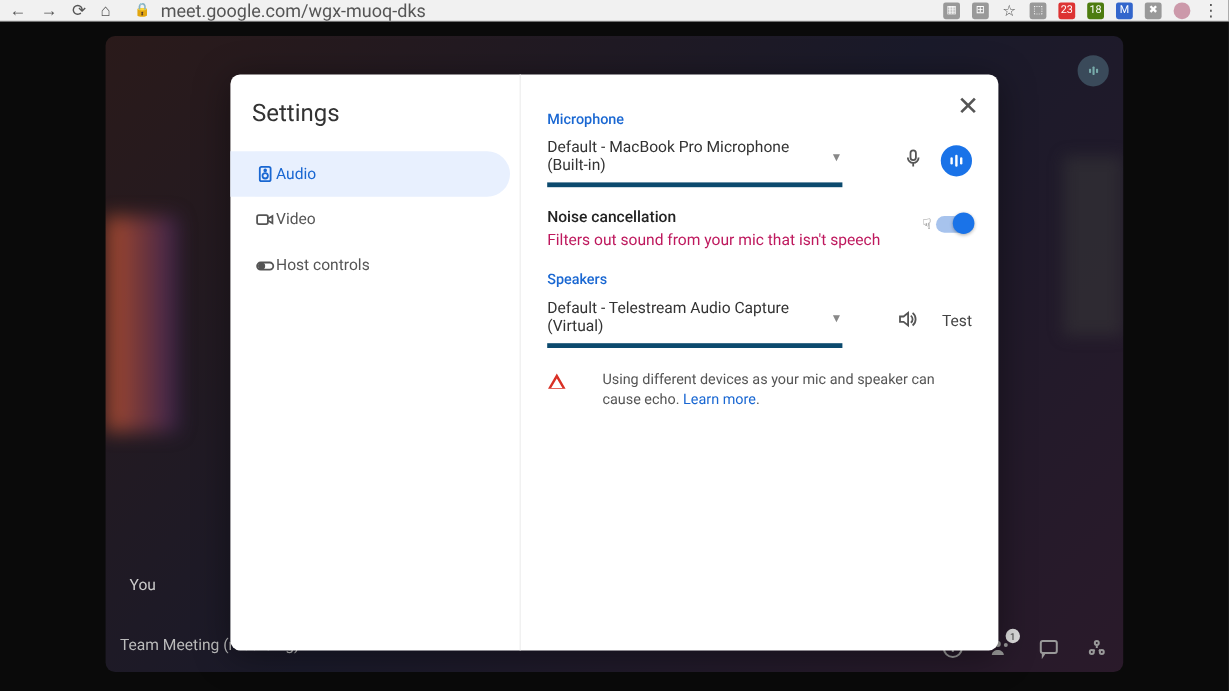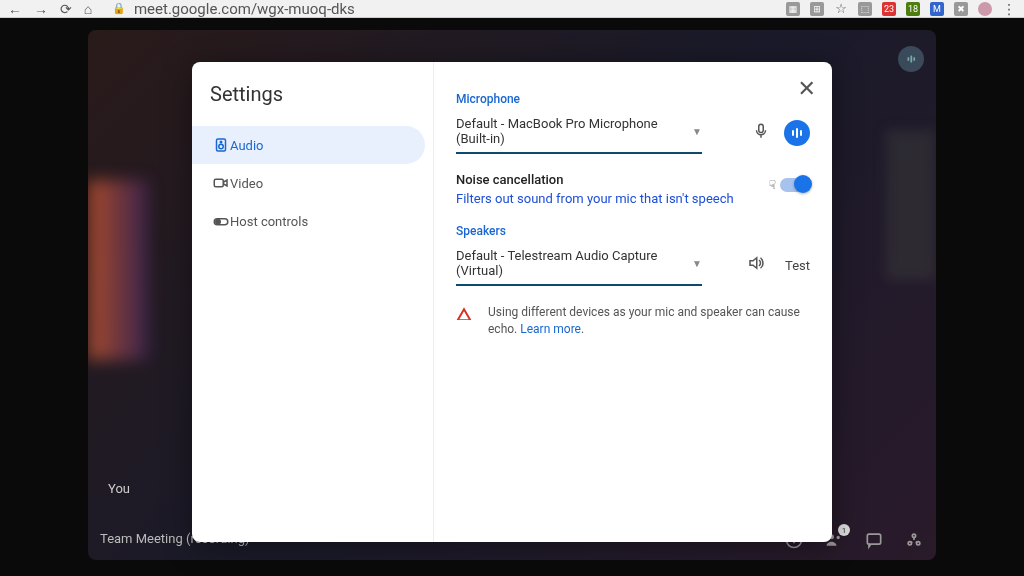--- a/index.html
+++ b/index.html
@@ -56,51 +56,51 @@
     .sidebar-item.active { background:#e8f0fe; color:#1967d2; }
     .sidebar-item .icon { width:18px; height:18px; display:flex; align-items:center; justify-content:center; }
     
     .content { flex:1; padding:22px 22px; position:relative; }
     .close-btn { position:absolute; right:16px; top:14px; font-size:22px; color:#555; cursor:pointer; }
     
     .section-label { font-size:12px; color:#1967d2; font-weight:500; margin-bottom:6px; margin-top:8px; }
     .dropdown-row { display:flex; align-items:center; gap:14px; margin-bottom:18px; }
     .dropdown {
       flex:0 0 auto; width:246px; display:flex; align-items:center; justify-content:space-between;
-      border-bottom:2px solid #0c4a6e; padding:4px 0 6px; font-size:13px; color:#333; cursor:pointer;
+      border-bottom:4px solid #0c4a6e; padding:4px 0 6px; font-size:13px; color:#333; cursor:pointer;
     }
     .dropdown .chev { color:#888; font-size:10px; }
     .mic-icon-btn { color:#555; margin-left:auto; }
     .mic-icon-btn svg { width:18px; height:18px; }
     .level-dot {
       width:26px; height:26px; border-radius:50%; background:#1a73e8;
       display:flex; align-items:center; justify-content:center; gap:2px;
     }
     .level-dot .bar { width:2px; background:#fff; border-radius:1px; }
     .level-dot .b1 { height:6px; } .level-dot .b2 { height:10px; } .level-dot .b3 { height:6px; }
     
     .setting-row { display:flex; align-items:flex-start; margin-bottom:18px; }
     .setting-text { flex:1; }
     .setting-name { font-size:13px; font-weight:500; color:#222; margin-bottom:4px; }
-    .setting-desc { font-size:13px; color:#1d4ed8; }
+    .setting-desc { font-size:13px; color:#be185d; }
     .toggle-wrap { display:flex; align-items:center; gap:4px; margin-top:6px; }
     .cursor-icon { font-size:12px; color:#444; }
     .toggle {
       width:30px; height:14px; background:#a7c3ed; border-radius:7px; position:relative;
     }
     .toggle::after {
       content:''; position:absolute; right:-2px; top:-3px; width:18px; height:18px;
       border-radius:50%; background:#1a73e8; box-shadow:0 1px 3px rgba(0,0,0,0.3);
     }
     
     .test-btn { font-size:13px; color:#444; cursor:pointer; margin-left:6px; }
     .spk-icon { color:#555; margin-left:auto; }
     .spk-icon svg { width:18px; height:18px; }
     
-    .warning-row { display:flex; gap:16px; margin-top:6px; }
+    .warning-row { display:flex; gap:30px; margin-top:6px; }
     .warn-icon { color:#d93025; flex-shrink:0; margin-top:2px; }
     .warn-text { font-size:12px; color:#555; line-height:1.4; }
     .learn-link { color:#1967d2; cursor:pointer; }
   </style>
 </head>
 <body>
 
 <div class="browser-chrome">
   <span class="nav-btn">←</span>
   <span class="nav-btn">→</span>

